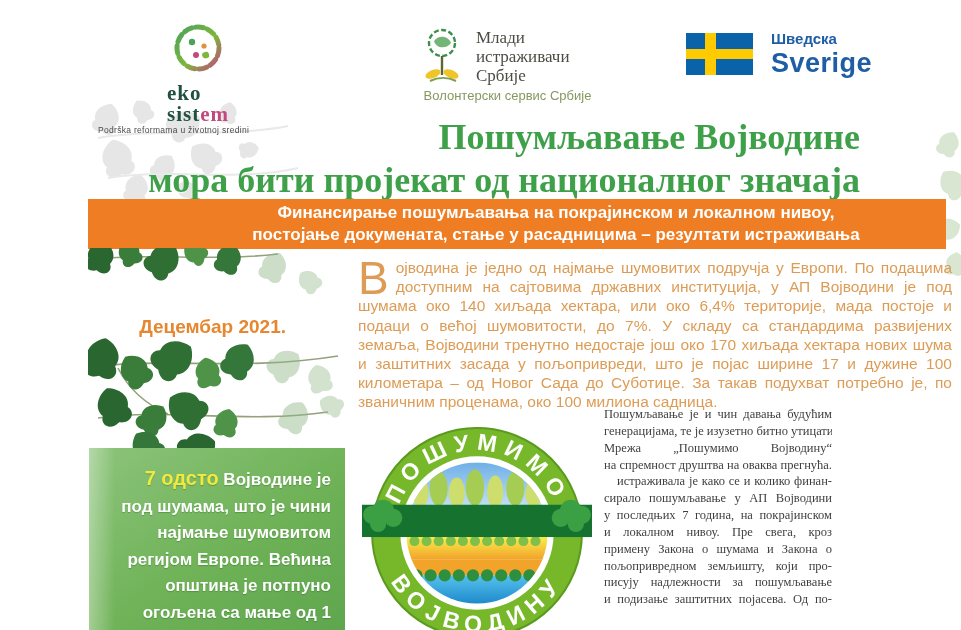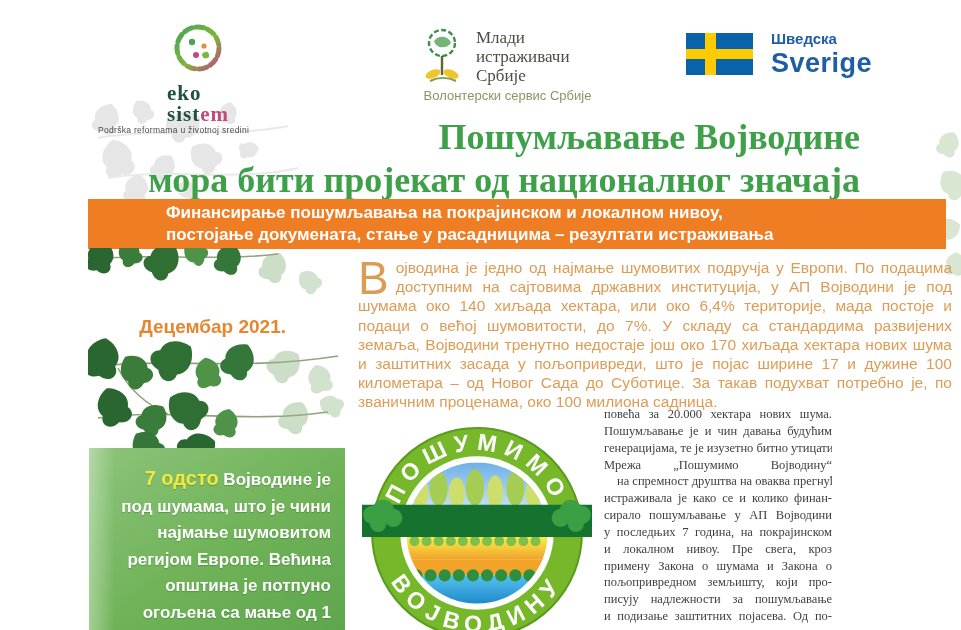--- a/index.html
+++ b/index.html
@@ -26,21 +26,21 @@
   .sweden-cyr{font-size:15px;color:#1f5da5;font-weight:bold;line-height:18px;}
   .sweden-lat{font-size:27px;color:#1f5da5;font-weight:bold;letter-spacing:.5px;line-height:30px;}
 
   
   .main-title{left:140px;top:104px;width:720px;text-align:right;
     font-family:"Liberation Serif",serif;font-weight:bold;font-size:36px;line-height:43px;
     color:#3fa04a;text-shadow:0 1px 0 rgba(255,255,255,.7);margin-top:12px;}
 
   
   .banner{left:88px;top:199px;width:858px;height:50px;background:#ee7d23;
-    color:#fff;font-weight:bold;font-size:17px;line-height:22px;
+    color:#fff;font-weight:bold;font-size:17px;line-height:22px;text-align:center;
     padding-top:3px;box-sizing:border-box;padding-left:78px;}
 
   
   .date-label{left:136px;top:316px;width:150px;text-align:right;
     color:#e6862f;font-weight:bold;font-size:19px;}
   .greenbox{left:89px;top:448px;width:256px;height:182px;box-sizing:border-box;
     background:linear-gradient(145deg,#8cc47b 0%,#6fb257 55%,#5ea64e 100%);
     padding:17px 14px 0 24px;text-align:right;color:#fff;font-weight:bold;
     font-size:17px;line-height:26.5px;text-shadow:0 1px 1px rgba(0,60,0,.25);}
   .greenbox::before{content:"";position:absolute;left:0;top:0;bottom:0;width:26px;
@@ -293,21 +293,20 @@
 
     <text font-family="Liberation Sans, sans-serif" font-weight="bold" font-size="23" fill="#ffffff" letter-spacing="7" text-anchor="middle">
       <textPath href="#arcTop" startOffset="50%">ПОШУМИМО</textPath>
     </text>
     <text font-family="Liberation Sans, sans-serif" font-weight="bold" font-size="23" fill="#ffffff" letter-spacing="7" text-anchor="middle">
       <textPath href="#arcBottom" startOffset="50%">ВОЈВОДИНУ</textPath>
     </text>
   </svg>
 
   <div class="abs column">
-      <div class="col-line">повећа за 20.000 хектара нових шума.</div>
       <div class="col-line">Пошумљавање је и чин давања будућим</div>
       <div class="col-line">генерацијама, те је изузетно битно утицати</div>
       <div class="col-line">Мрежа „Пошумимо Војводину“</div>
       <div class="col-line">на спремност друштва на оваква прегнућа.</div>
       <div class="col-line">истраживала је како се и колико финан-</div>
       <div class="col-line">сирало пошумљавање у АП Војводини</div>
       <div class="col-line">у последњих 7 година, на покрајинском</div>
       <div class="col-line">и локалном нивоу. Пре свега, кроз</div>
       <div class="col-line">примену Закона о шумама и Закона о</div>
       <div class="col-line">пољопривредном земљишту, који про-</div>

